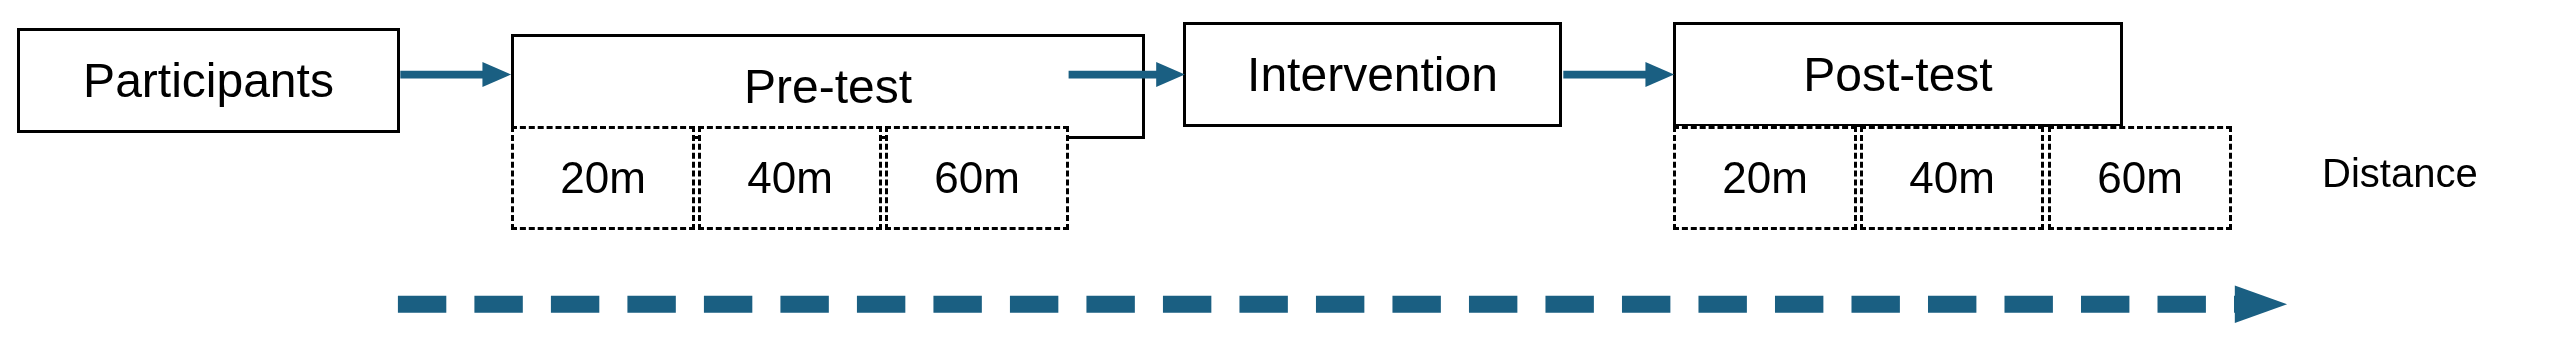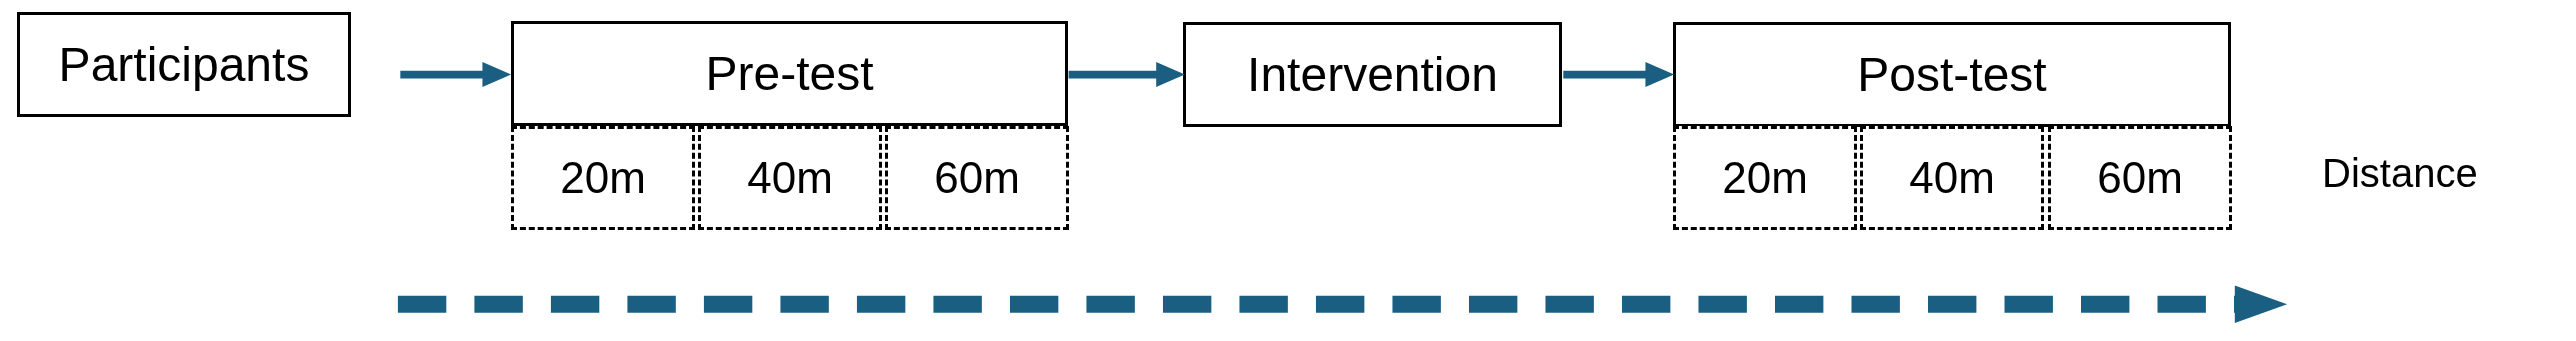--- a/index.html
+++ b/index.html
@@ -77,33 +77,33 @@
   #time-arrow {
     position: absolute;
   }
   #time-arrow svg { display: block; }
 </style>
 </head>
 <body>
 
 <div id="diagram">
 
-  <div class="stage-box" style="left:17px; top:12px; width:334px; height:105px;">
+  <div class="stage-box" style="left:17px; top:28px; width:383px; height:105px;">
     <span class="stage-label">Participants</span>
   </div>
 
-  <div class="stage-box" style="left:511px; top:21px; width:557px; height:105px;">
+  <div class="stage-box" style="left:511px; top:34px; width:634px; height:105px;">
     <span class="stage-label">Pre-test</span>
   </div>
 
   <div class="stage-box" style="left:1183px; top:22px; width:379px; height:105px;">
     <span class="stage-label">Intervention</span>
   </div>
 
-  <div class="stage-box" style="left:1673px; top:22px; width:558px; height:105px;">
+  <div class="stage-box" style="left:1673px; top:22px; width:450px; height:105px;">
     <span class="stage-label">Post-test</span>
   </div>
 
   <div class="connector" style="left:400px; top:59px; width:113px;">
     <svg width="113" height="31" viewBox="0 0 145 40" aria-hidden="true">
       <line x1="0" y1="20" x2="112" y2="20" stroke="#1a5f82" stroke-width="10"></line>
       <polygon points="106,4 143,20 106,36" fill="#1a5f82"></polygon>
     </svg>
   </div>
 

